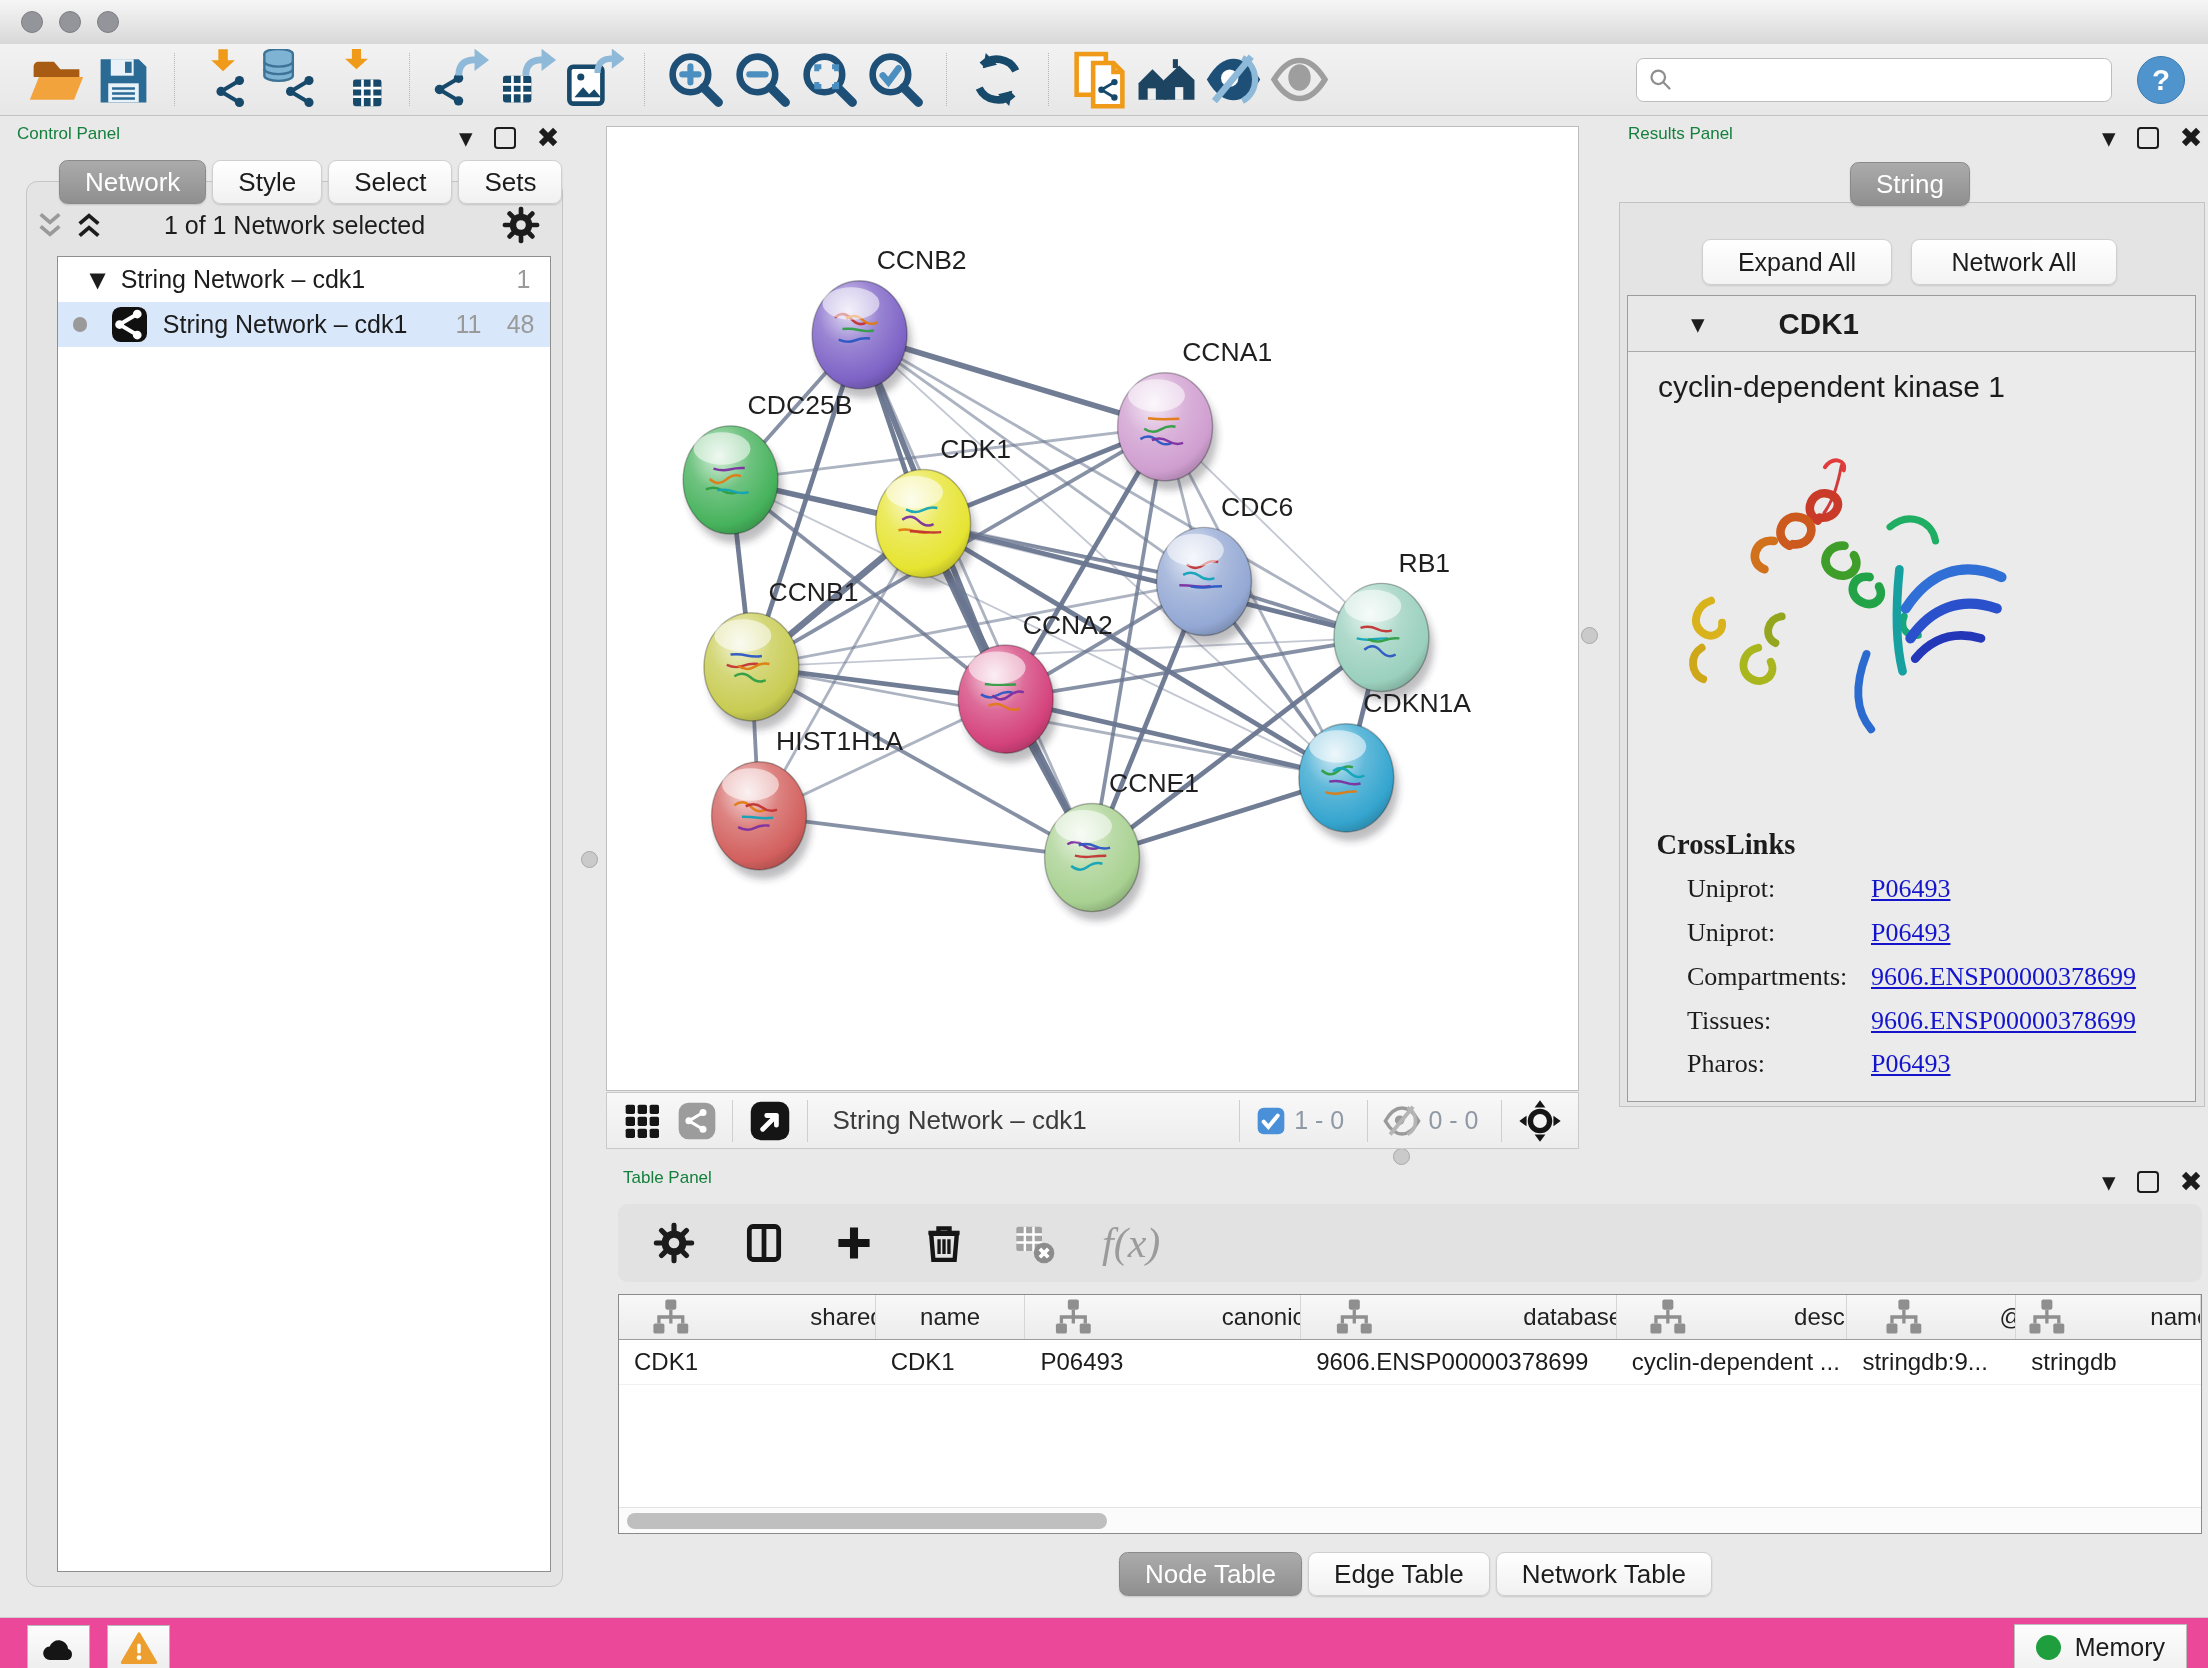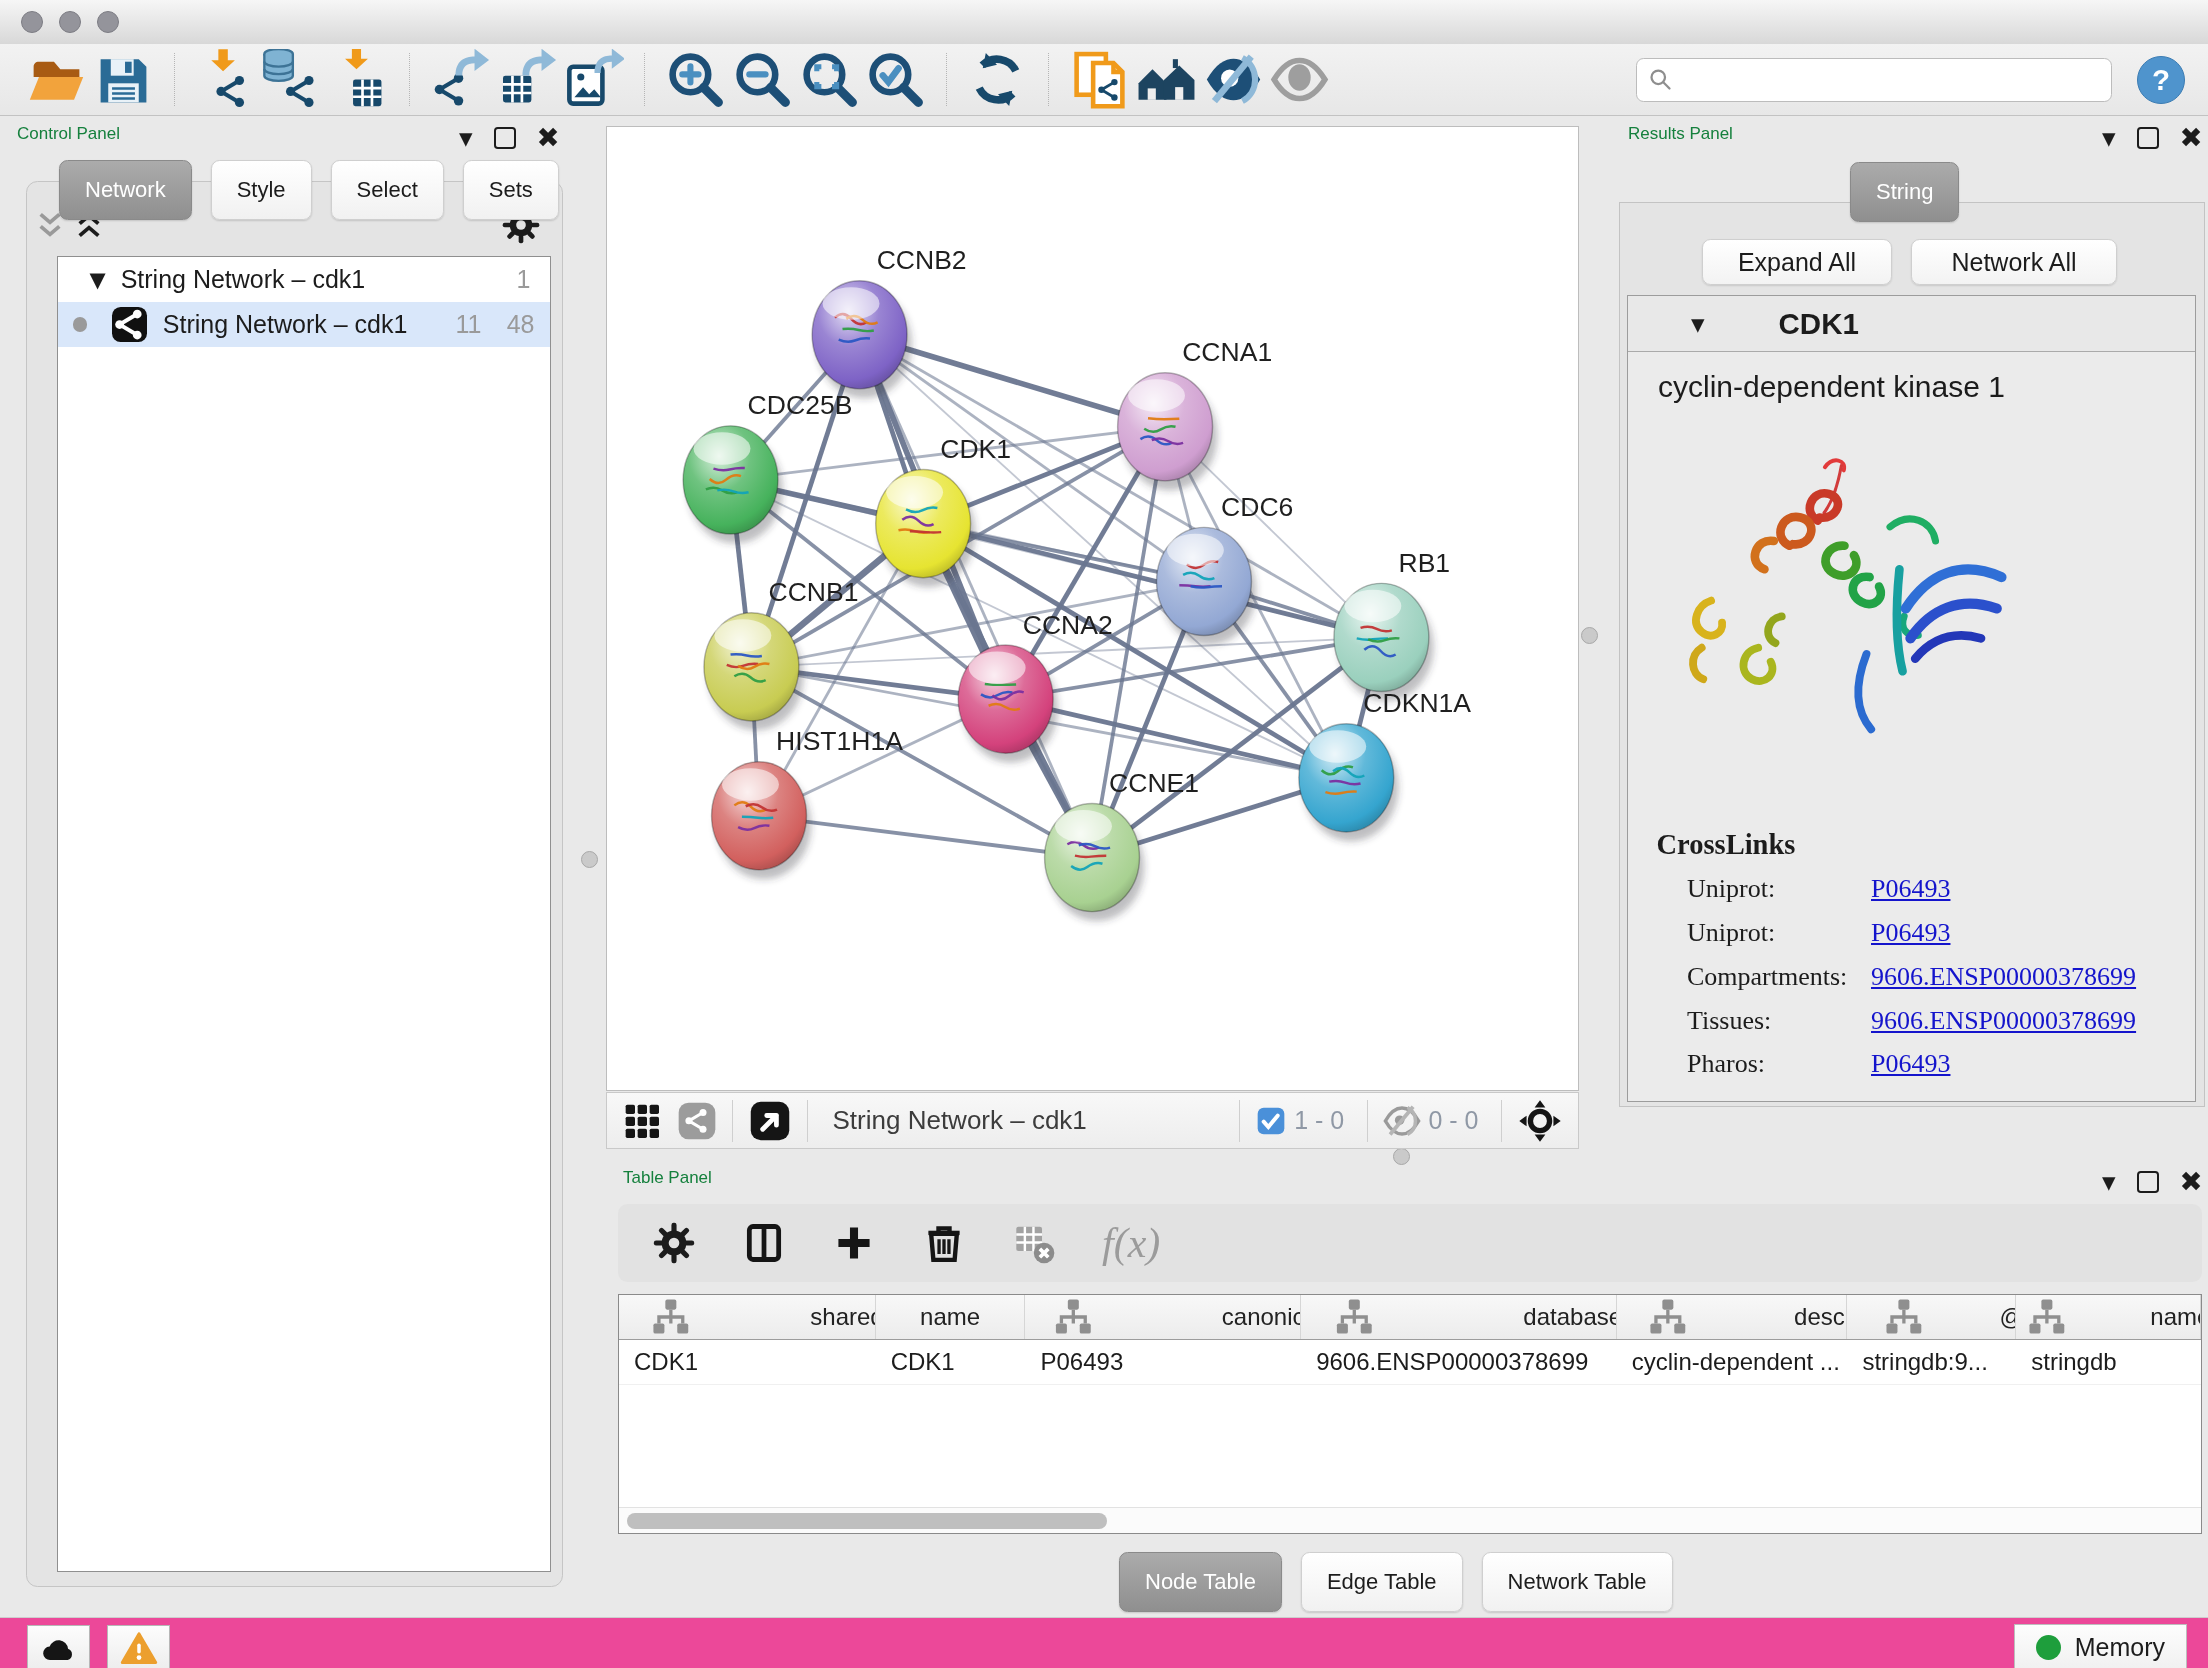--- a/index.html
+++ b/index.html
@@ -27,22 +27,22 @@
   .tb-search .mag{position:absolute;left:11.4px;top:8.6px;width:27px;height:27px}
   .tb-help{width:46px;height:46px;border-radius:50%;background:#4f94cd;border:1.9px solid #3b7cb3;color:#fff;
     font-size:29.5px;font-weight:bold;display:flex;align-items:center;justify-content:center;margin-left:25px}
   
   .p-title{font-size:17px;color:#15803d}
   .p-ctrl{display:flex;align-items:center;gap:21px}
   .p-tri{font-family:"DejaVu Sans",sans-serif;font-size:27px;color:#1c1c1c;line-height:1}
   .p-box{width:18px;height:18px;border:2.9px solid #1c1c1c;border-radius:3.8px}
   .p-x{font-family:"DejaVu Sans",sans-serif;font-size:27.6px;font-weight:bold;color:#1c1c1c;line-height:1}
   
-  .tab{height:42px;padding:8px 25px;font-size:22px;display:flex;align-items:center;border:1px solid #cfcfcf;
-    background:linear-gradient(#ffffff,#f1f1f1);border-radius:8.6px;color:#1c1c1c;margin-right:19px;
+  .tab{height:42px;padding:0 25px;font-size:26px;display:flex;align-items:center;border:1px solid #cfcfcf;
+    background:linear-gradient(#ffffff,#f1f1f1);border-radius:8.6px;color:#1c1c1c;margin-right:6px;
     box-shadow:0 1px 1.9px rgba(0,0,0,.15)}
   .tab.sel{background:linear-gradient(#ababab,#8f8f8f);border-color:#8a8a8a;color:#fff}
   
   .cp-panel{position:absolute;left:26px;top:181px;width:537px;height:1406px;background:#e4e4e4;
     border:1.9px solid #c5c5c5;border-radius:11.4px;box-sizing:border-box}
   .sel-row{position:absolute;left:0;top:19px;width:100%;height:48px;display:flex;align-items:center}
   .sel-row .chev{width:34px;height:32px;margin-left:5.7px}
   .sel-status{position:absolute;left:0;right:0;text-align:center;font-size:25px;color:#1c1c1c}
   .sel-gear{position:absolute;right:21px;top:3.8px;width:40px;height:40px}
   .tree-box{position:absolute;left:29.5px;top:74px;width:494px;height:1316px;background:#fff;
@@ -334,20 +334,21 @@
           </g>
         </svg>
       </span>
     <span class="chev">
         <svg viewBox="0 0 24 24" style="width:100%;height:100%;display:block">
           <g fill="none" stroke="#1c1c1c" stroke-width="2.8">
             <path d="M5 11l7-6 7 6M5 20l7-6 7 6"></path>
           </g>
         </svg>
       </span>
+    <span class="sel-status">1 of 1 Network selected</span>
     <span class="sel-gear">
         <svg viewBox="0 0 24 24" style="width:100%;height:100%;display:block">
           <rect x="10.6" y="1" width="2.8" height="5.2" rx="1.2" transform="rotate(0 12 12)" fill="#1c1c1c"></rect>
           <rect x="10.6" y="1" width="2.8" height="5.2" rx="1.2" transform="rotate(45 12 12)" fill="#1c1c1c"></rect>
           <rect x="10.6" y="1" width="2.8" height="5.2" rx="1.2" transform="rotate(90 12 12)" fill="#1c1c1c"></rect>
           <rect x="10.6" y="1" width="2.8" height="5.2" rx="1.2" transform="rotate(135 12 12)" fill="#1c1c1c"></rect>
           <rect x="10.6" y="1" width="2.8" height="5.2" rx="1.2" transform="rotate(180 12 12)" fill="#1c1c1c"></rect>
           <rect x="10.6" y="1" width="2.8" height="5.2" rx="1.2" transform="rotate(225 12 12)" fill="#1c1c1c"></rect>
           <rect x="10.6" y="1" width="2.8" height="5.2" rx="1.2" transform="rotate(270 12 12)" fill="#1c1c1c"></rect>
           <rect x="10.6" y="1" width="2.8" height="5.2" rx="1.2" transform="rotate(315 12 12)" fill="#1c1c1c"></rect>

